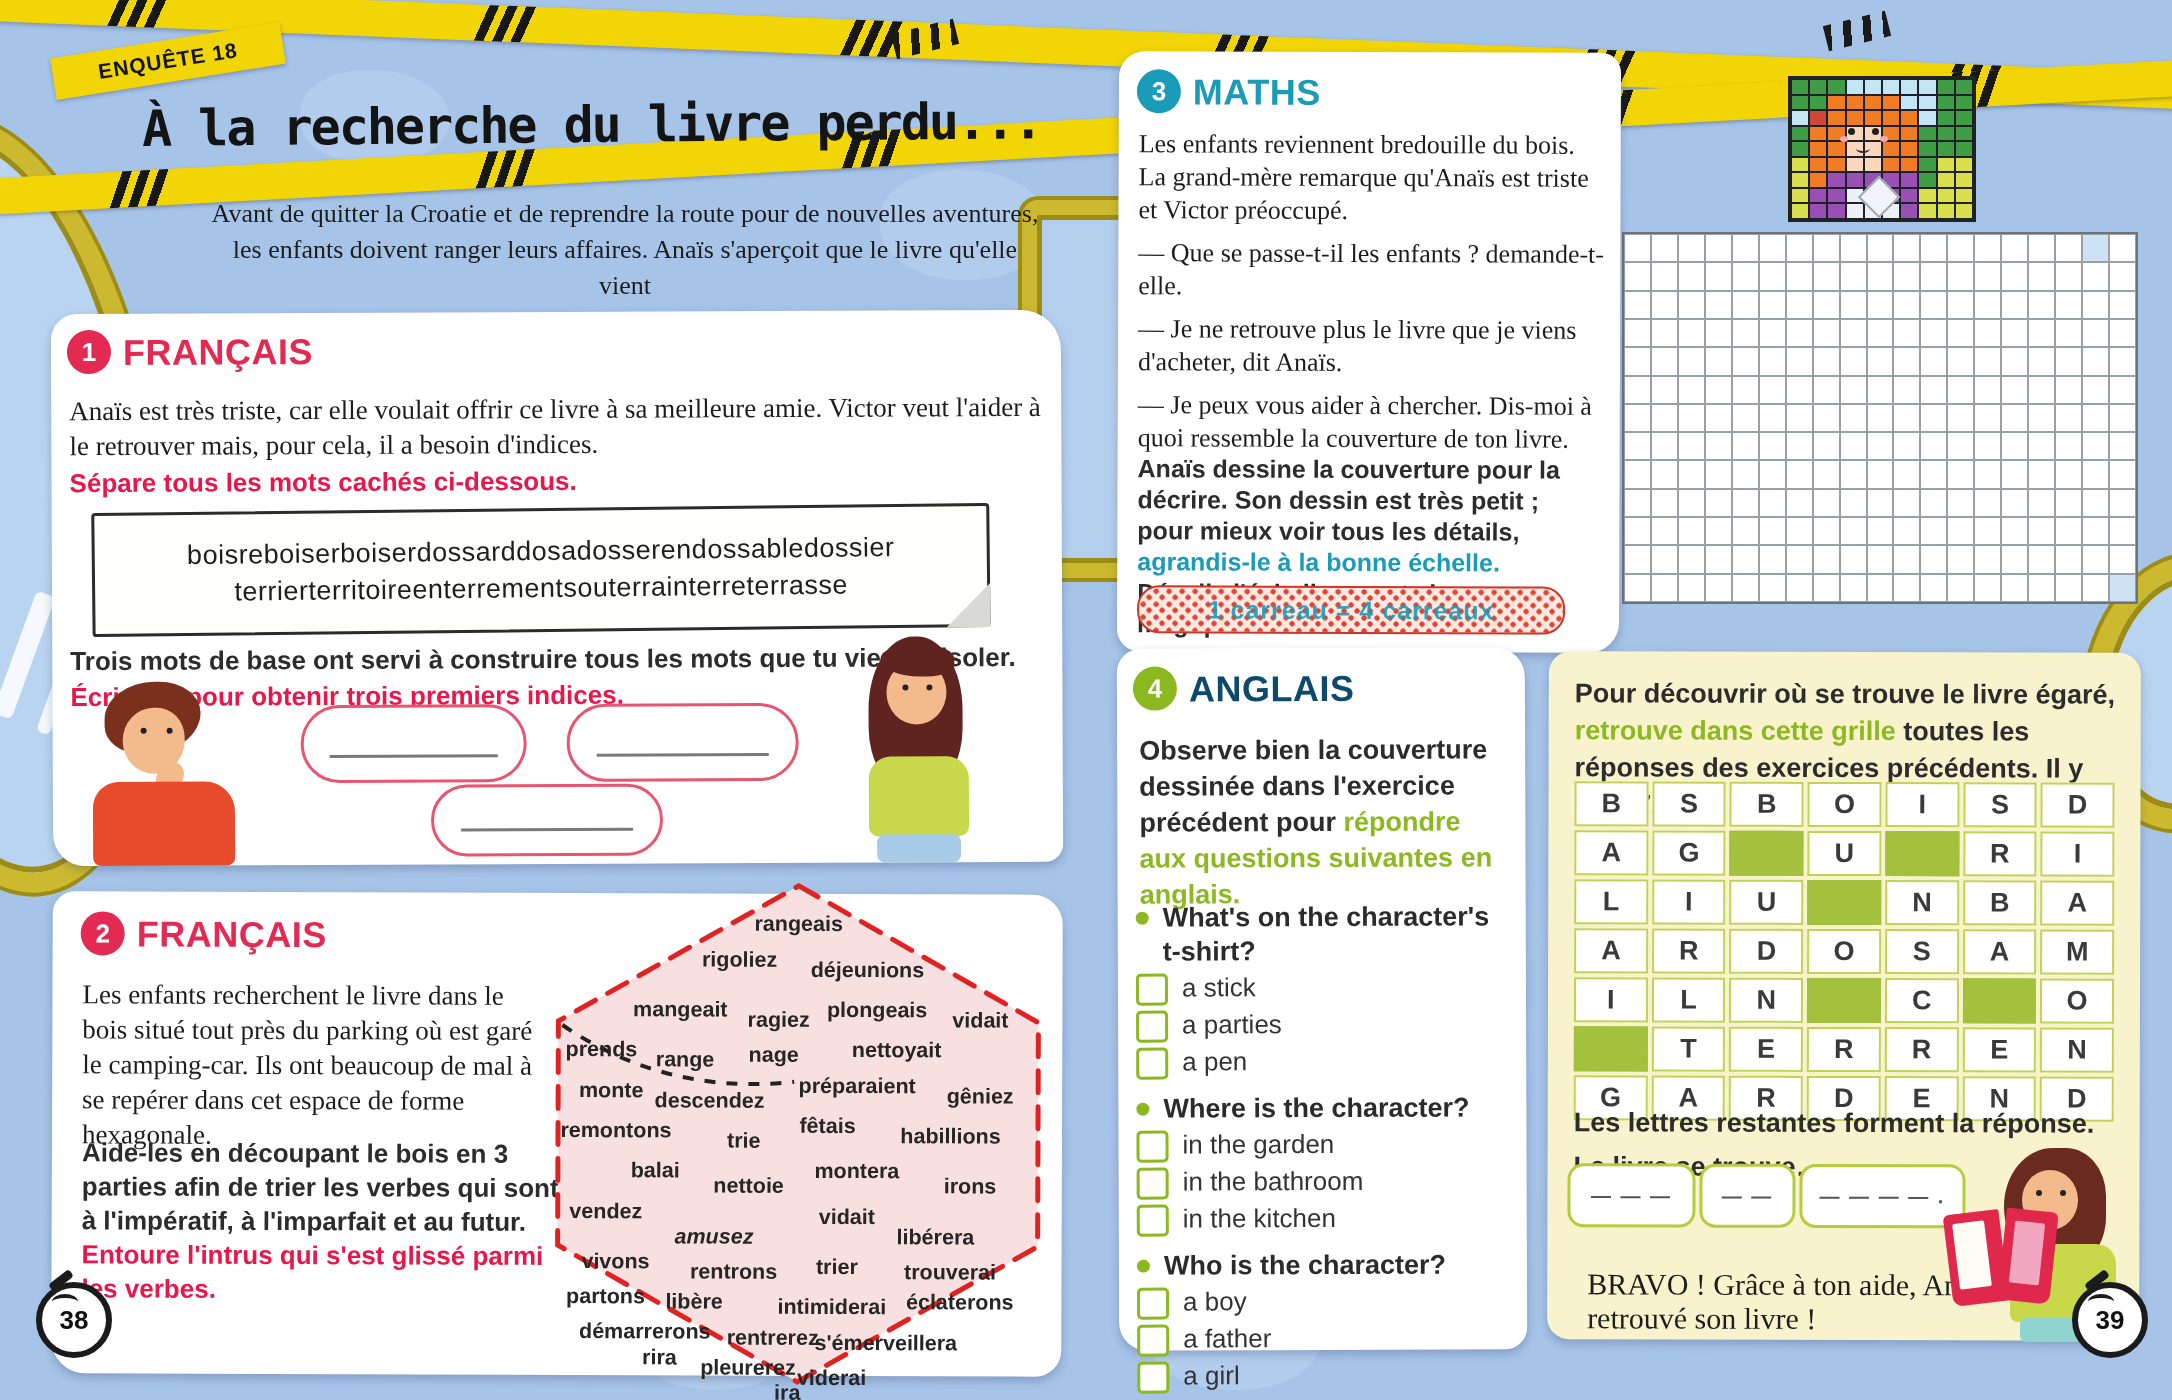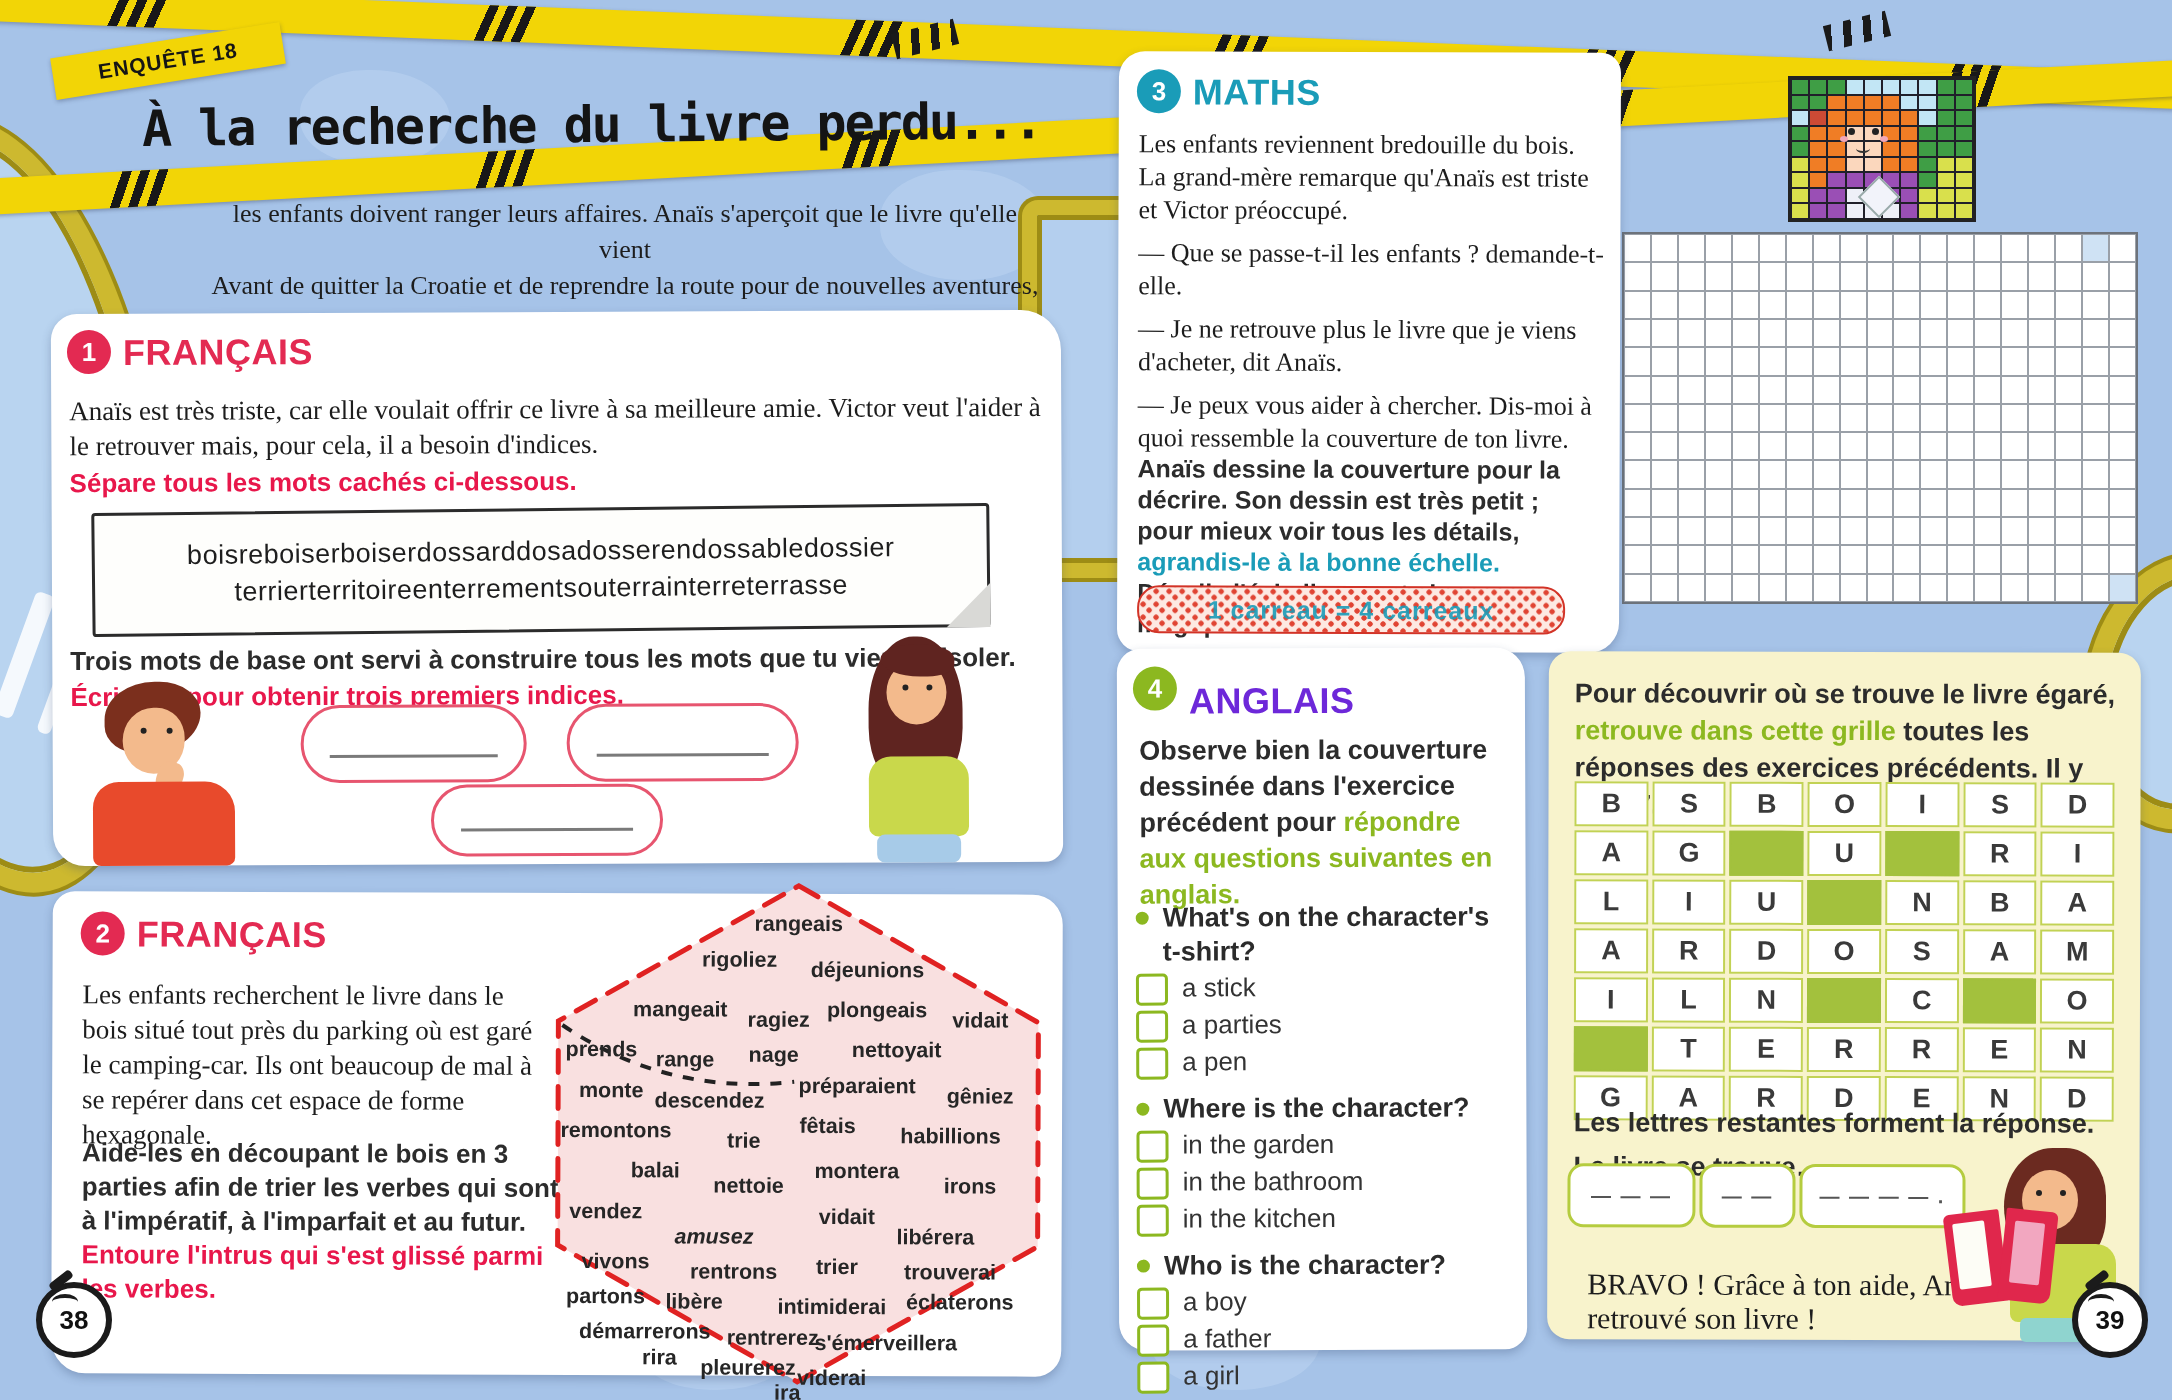--- a/index.html
+++ b/index.html
@@ -129,22 +129,22 @@
   <div class="tape" style="left:-40px;top:118px;width:2300px;transform:rotate(-3.1deg);"></div>
   <div class="tape-label" style="left:52px;top:40px;width:232px;height:42px;transform:rotate(-9deg);">
     <span>ENQUÊTE 18</span>
   </div>
   <div class="slashes" style="left:893px;top:26px;width:64px;height:26px;transform:rotate(-14deg);"></div>
   <div class="slashes" style="left:1825px;top:18px;width:64px;height:26px;transform:rotate(-14deg);"></div>
 
   <div class="title">À la recherche du livre perdu...</div>
   <div class="intro serif">
 
-  <div>les enfants doivent ranger leurs affaires. Anaïs s'aperçoit que le livre qu'elle vient</div>
-      <div>Avant de quitter la Croatie et de reprendre la route pour de nouvelles aventures,</div>
+  <div>Avant de quitter la Croatie et de reprendre la route pour de nouvelles aventures,</div>
+      <div>les enfants doivent ranger leurs affaires. Anaïs s'aperçoit que le livre qu'elle vient</div>
       <div>tout juste d'acheter à la librairie a disparu…</div>
     </div>
 
   <div class="panel" style="left:52px;top:312px;width:1010px;height:552px;border-radius:26px 40px 18px 32px;transform:rotate(-.25deg);">
     <div class="badge" style="left:16px;top:16px;background:#e32a52;">
         <span>1</span>
       </div>
     <div class="sec-label" style="left:72px;top:18px;color:#e32a52;">FRANÇAIS</div>
     <div class="serif" style="position:absolute;left:18px;top:80px;width:980px;font-size:27px;line-height:35px;">Anaïs est très triste, car elle voulait offrir ce livre à sa meilleure amie. Victor veut l'aider à le retrouver mais, pour cela, il a besoin d'indices.</div>
     <div class="consigne-red" style="position:absolute;left:18px;top:154px;">Sépare tous les mots cachés ci-dessous.</div>
@@ -617,21 +617,21 @@
       <div class="bg-cell"></div>
       <div class="bg-cell"></div>
       <div class="bg-cell"></div>
       <div class="bg-cell shaded"></div>
     </div>
 
   <div class="panel" style="left:1118px;top:648px;width:408px;height:702px;border-radius:24px 30px 22px 28px;transform:rotate(-.2deg);">
     <div class="badge" style="left:16px;top:18px;background:#8cb820;">
         <span>4</span>
       </div>
-    <div class="sec-label" style="left:72px;top:32px;color:#6d28d9;">ANGLAIS</div>
+    <div class="sec-label" style="left:72px;top:20px;color:#0c4a6e;">ANGLAIS</div>
     <div style="position:absolute;left:22px;top:84px;width:364px;font-size:27px;line-height:36px;">
       <span class="bold-sans">Observe bien la couverture dessinée dans l'exercice précédent pour </span><span style="color:#8cb820;font-weight:800;">répondre aux questions suivantes en anglais.</span>
     </div>
     <div style="position:absolute;left:18px;top:240px;width:378px;">
 
         <div class="ang-row q">
           <span>What's on the character's t-shirt?</span>
         </div>
 
         <div class="ang-row opt">

